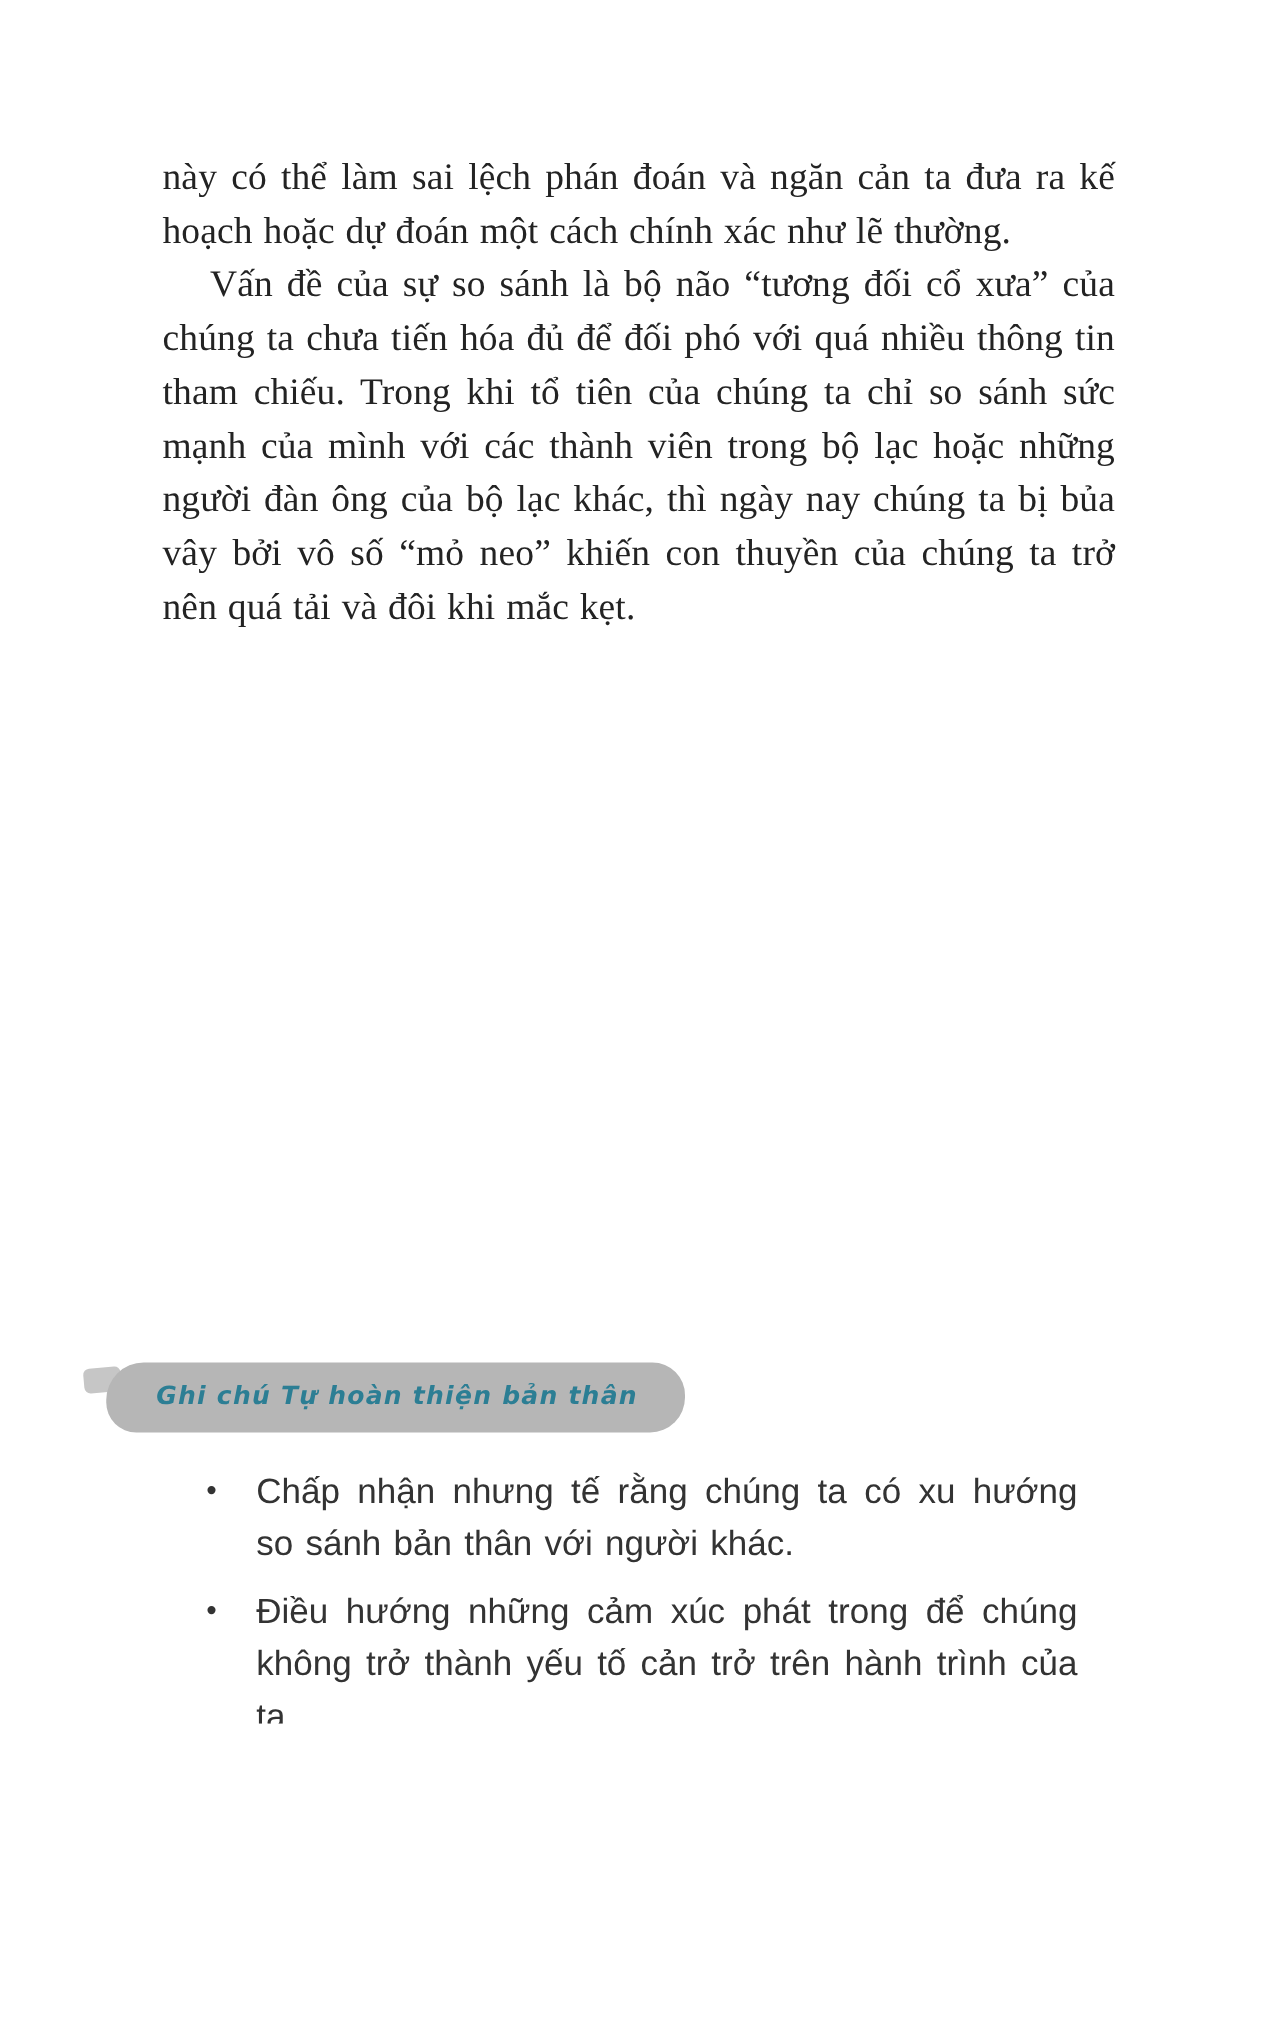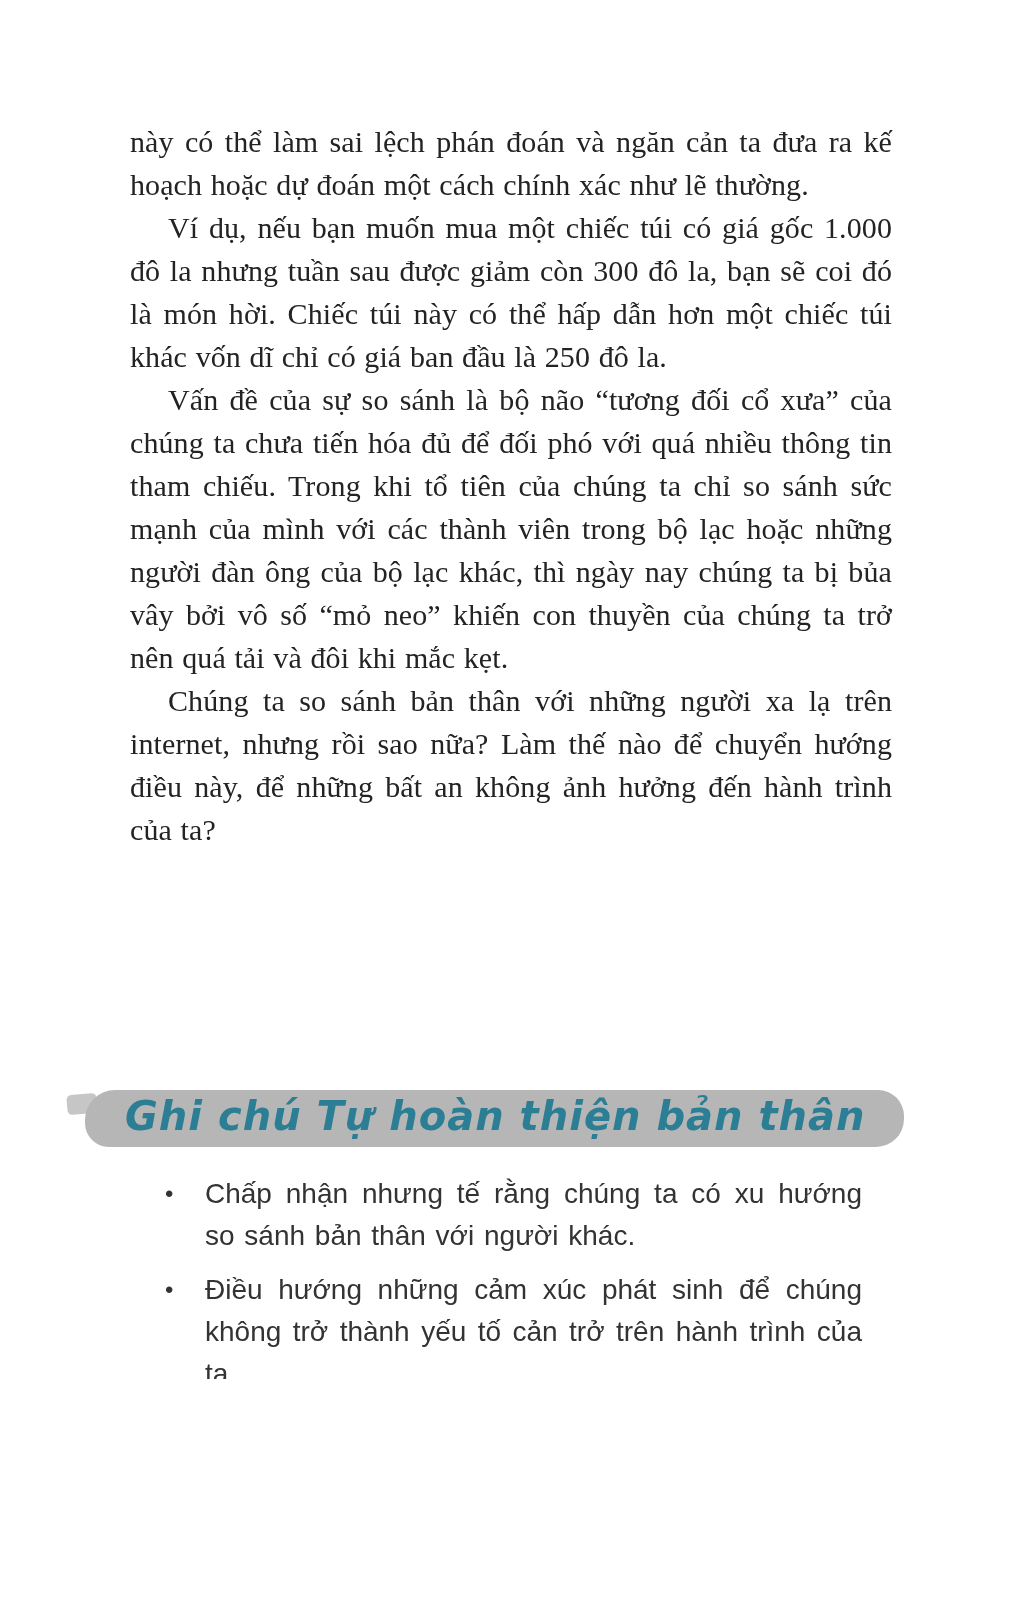--- a/index.html
+++ b/index.html
@@ -50,21 +50,21 @@
     position: relative;
     display: inline-block;
     background: #b6b6b6;
     border-radius: 30px 26px 28px 24px;
     padding: 9px 38px 13px 40px;
   }
   .note-title {
     font-family: "DejaVu Sans", "Liberation Sans", sans-serif;
     font-style: italic;
     font-weight: 700;
-    font-size: 40px;
+    font-size: 20px;
     line-height: 34px;
     color: #2c7e94;
     letter-spacing: 1px;
     white-space: nowrap;
   }
   .bullets {
     margin-top: 26px;
     padding-left: 80px;
     padding-right: 32px;
     list-style: none;
@@ -96,40 +96,38 @@
     color: #2e2e2e;
   }
 </style>
 </head>
 <body>
 
 <div class="page">
 
   <main class="content">
     <p class="para first">này có thể làm sai lệch phán đoán và ngăn cản ta đưa ra kế hoạch hoặc dự đoán một cách chính xác như lẽ thường.</p>
-    <p class="para">Ví dụ, nếu bạn muốn mua một chiếc túi có giá gốc 1.000 đô la nhưng tuần sau được giảm còn 300 đô la, bạn sẽ coi đó là món hời. Chiếc túi này có thể hấp dẫn hơn một chiếc túi khác vốn dĩ chỉ có giá ban đầu là 250 đô la.</p>
     <p class="para">Vấn đề của sự so sánh là bộ não “tương đối cổ xưa” của chúng ta chưa tiến hóa đủ để đối phó với quá nhiều thông tin tham chiếu. Trong khi tổ tiên của chúng ta chỉ so sánh sức mạnh của mình với các thành viên trong bộ lạc hoặc những người đàn ông của bộ lạc khác, thì ngày nay chúng ta bị bủa vây bởi vô số “mỏ neo” khiến con thuyền của chúng ta trở nên quá tải và đôi khi mắc kẹt.</p>
-    <p class="para">Chúng ta so sánh bản thân với những người xa lạ trên internet, nhưng rồi sao nữa? Làm thế nào để chuyển hướng điều này, để những bất an không ảnh hưởng đến hành trình của ta?</p>
   </main>
 
   <section class="note">
     <div class="note-title-wrap">
       <span class="pill-frag"></span>
       <div class="note-title-pill">
         <span class="note-title">Ghi chú Tự hoàn thiện bản thân</span>
       </div>
     </div>
     <ul class="bullets">
       <li class="bullet-item">
         <span class="bullet-marker">•</span>
         <span class="bullet-text">Chấp nhận nhưng tế rằng chúng ta có xu hướng so sánh bản thân với người khác.</span>
       </li>
       <li class="bullet-item">
         <span class="bullet-marker">•</span>
-        <span class="bullet-text">Điều hướng những cảm xúc phát sinh để chúng không trở thành yếu tố cản trở trên hành trình của ta.</span>
+        <span class="bullet-text">Điều hướng những cảm xúc phát trong để chúng không trở thành yếu tố cản trở trên hành trình của ta.</span>
       </li>
     </ul>
   </section>
 
   <footer>
     <span class="page-number">4</span>
   </footer>
 
 </div>
 

